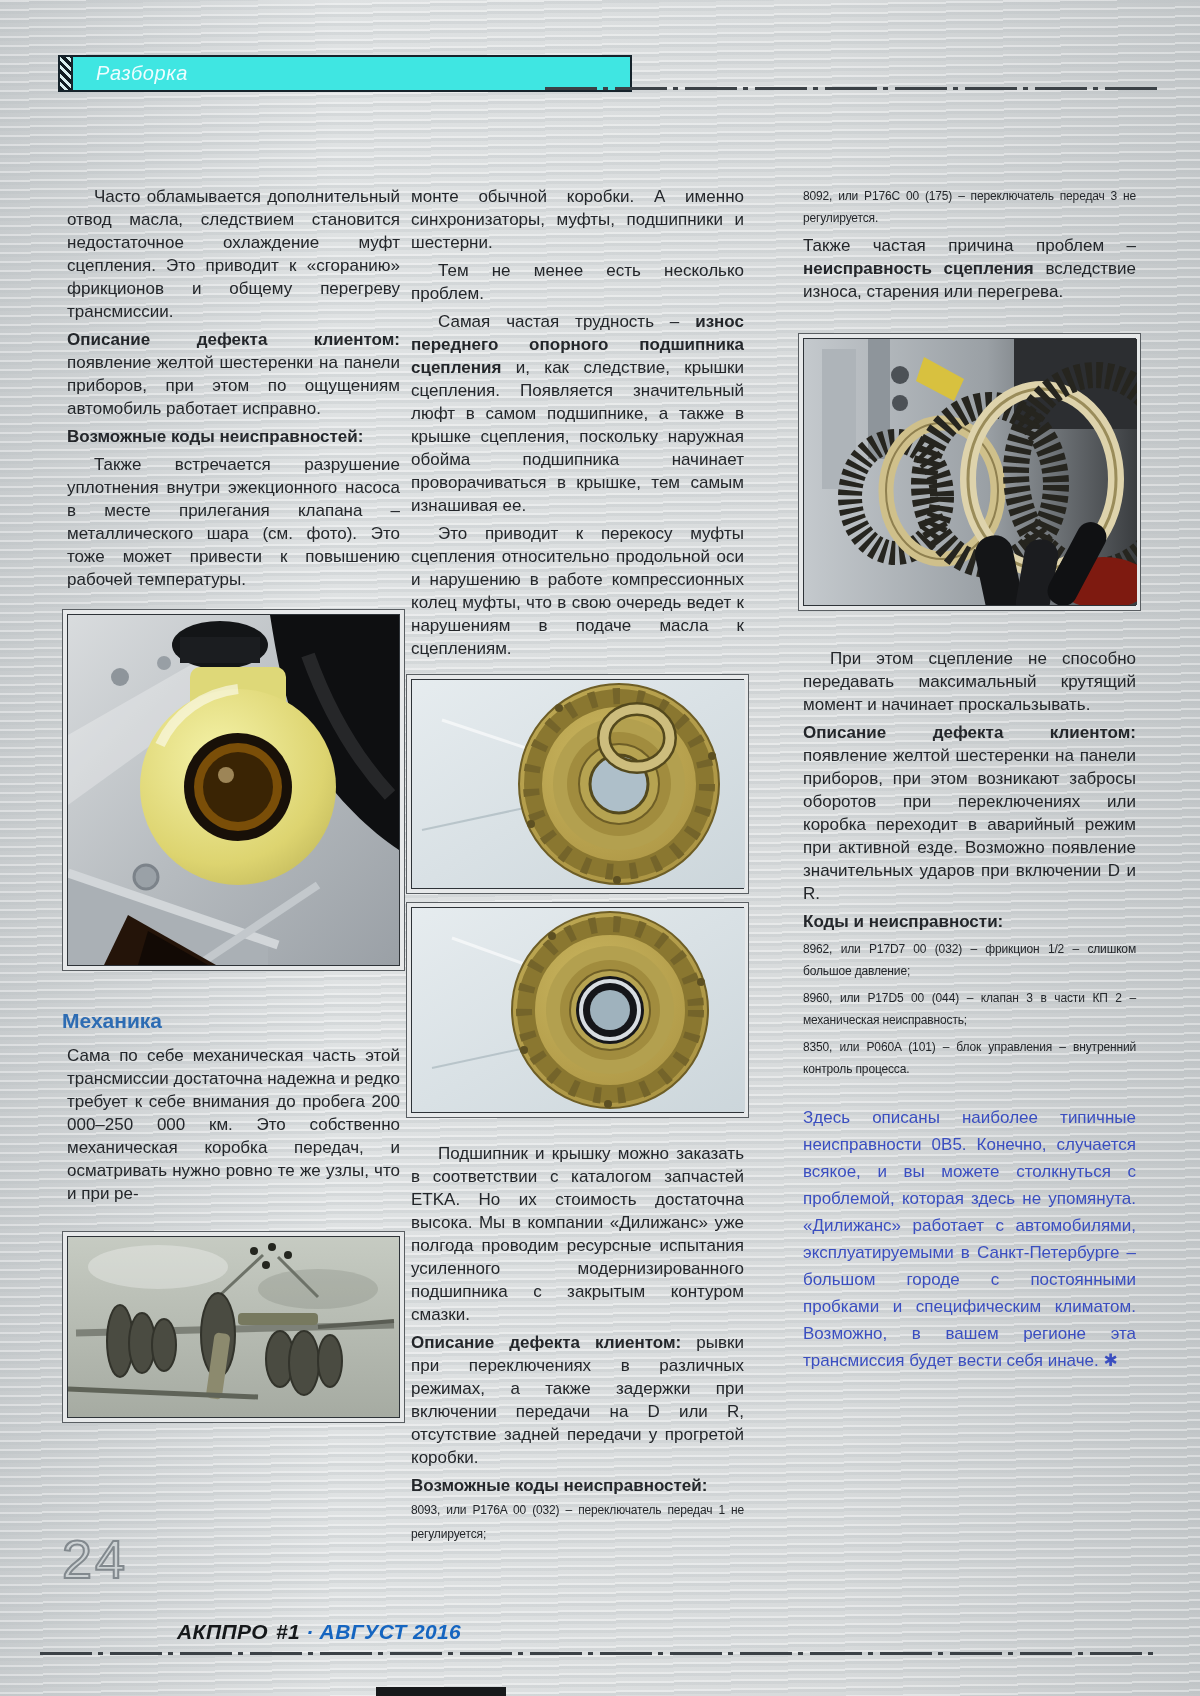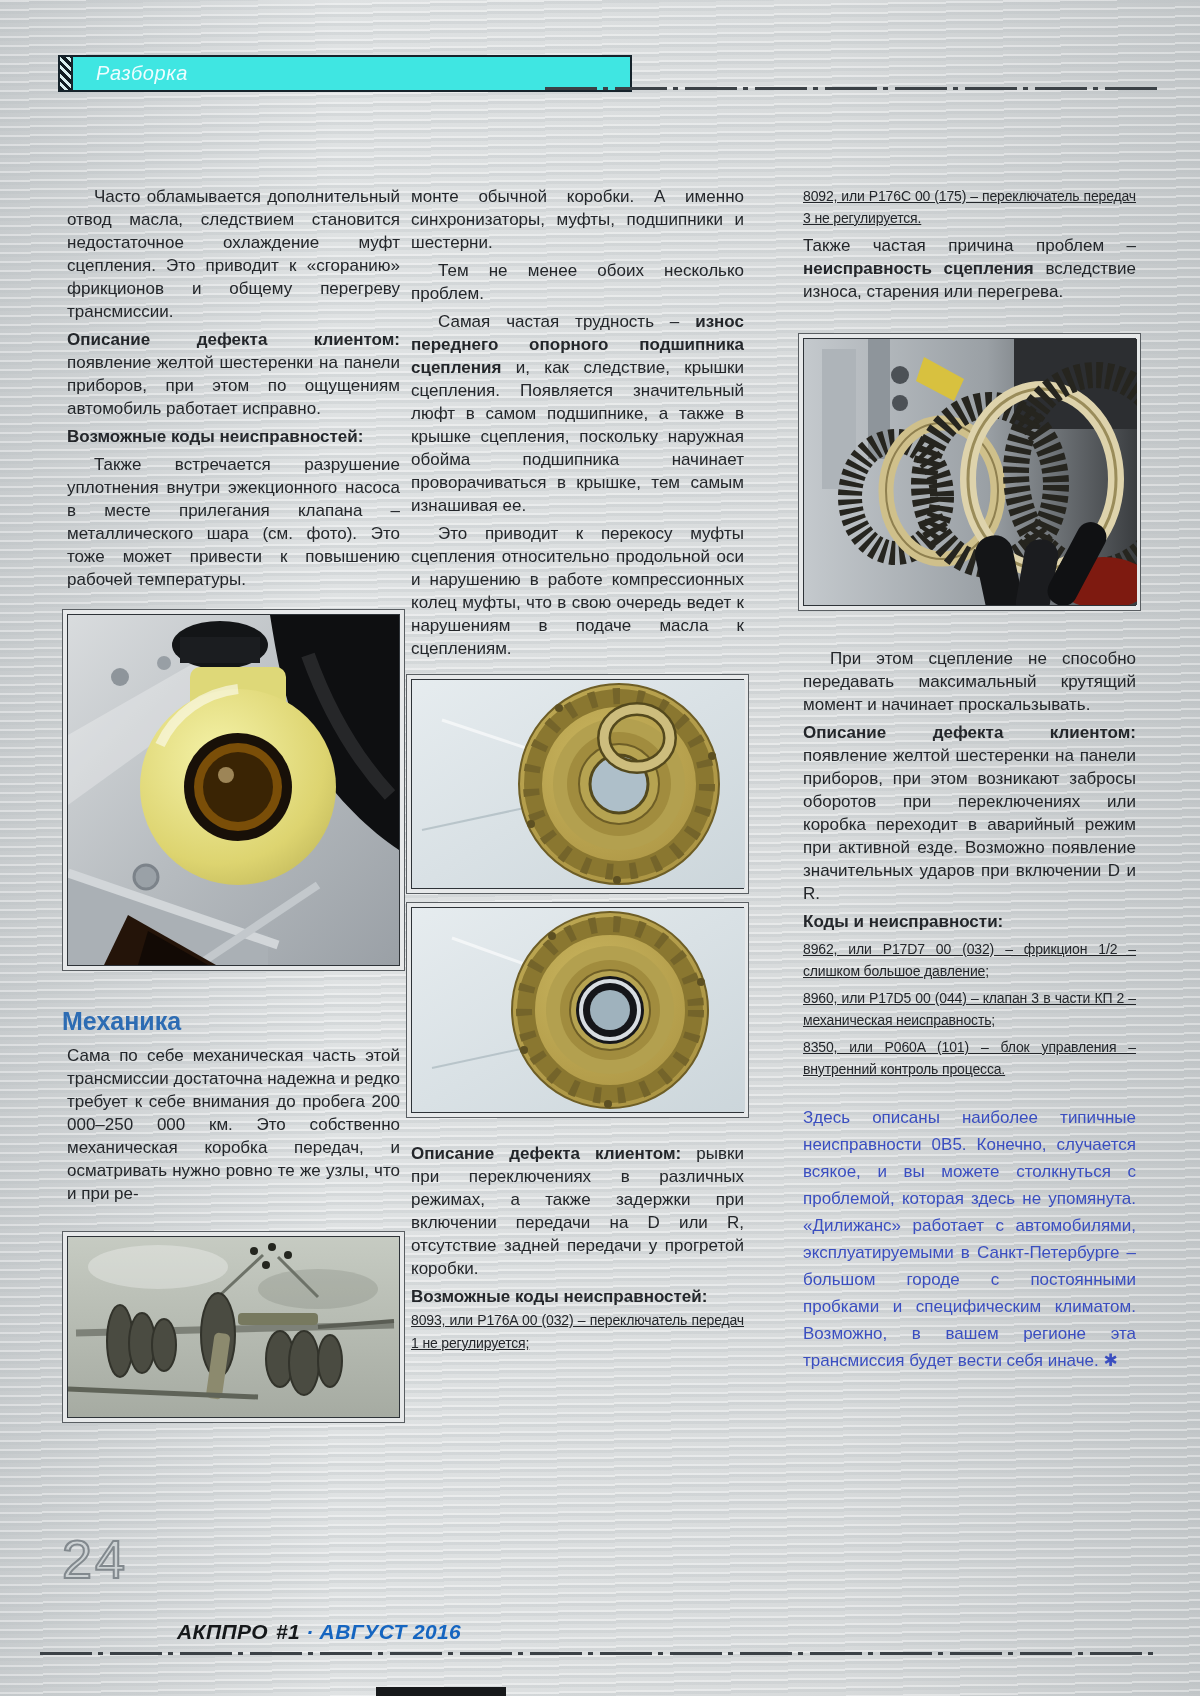--- a/index.html
+++ b/index.html
@@ -20,22 +20,22 @@
   .rule{height:3px;background:repeating-linear-gradient(90deg,#3b4146 0 52px,transparent 52px 58px,#3b4146 58px 63px,transparent 63px 70px);}
   .header-rule{position:absolute;left:545px;top:87px;width:615px;}
   .footer-rule{position:absolute;left:40px;top:1652px;width:1120px;}
   
   .col{position:absolute;top:180px;width:343px;font-size:17px;line-height:23px;text-align:justify;}
   .col1{left:62px}.col2{left:406px}.col3{left:798px}
   .col p{margin:5px;}
   .ind{text-indent:27px;}
   .lead{font-weight:700;}
   .leadline{font-weight:700;display:block;text-align:left;}
-  .cond{font-size:14px;line-height:22px;letter-spacing:-.15px;text-decoration:underline;}
-  h2.mech{color:#2d6cb3;font-size:25px;line-height:28px;font-weight:700;margin:36px 0 9px;text-align:left;}
+  .cond{font-size:12px;line-height:22px;letter-spacing:-.15px;}
+  h2.mech{color:#2d6cb3;font-size:21px;line-height:28px;font-weight:700;margin:36px 0 9px;text-align:left;}
   .outro{color:#3a4ec0;margin-top:24px !important;line-height:27px;}
   
   figure{margin:0;padding:4px;background:#e7e9ea;border:1px solid #595e62;box-sizing:border-box;width:343px;}
   .ph{border:1px solid #2e3338;line-height:0;}
   .fig1{margin:18px 0 0;}
   .fig5{margin:26px 0 0;}
   .fig2{margin:14px 0 8px;}
   .fig3{margin:0 0 24px;}
   .fig4{margin:30px 0 36px;}
   
@@ -136,21 +136,21 @@
         </g>
         <rect x="142" y="96" width="16" height="66" rx="5" fill="#8c8a6e" transform="rotate(8 150 130)"></rect>
         <rect x="170" y="76" width="80" height="12" rx="4" fill="#77795f"></rect>
         <line x1="0" y1="152" x2="190" y2="160" stroke="#5f6358" stroke-width="5"></line>
       </svg></div>
     </figure>
   </div>
 
   <div class="col col2">
     <p>монте обычной коробки. А именно синхронизаторы, муфты, подшипники и шестерни.</p>
-    <p class="ind">Тем не менее обоих несколько проблем.</p>
+    <p class="ind">Тем не менее есть несколько проблем.</p>
     <p class="ind"><span>Самая частая трудность – </span><span class="lead">износ переднего опорного подшипника сцепления</span><span> и, как следствие, крышки сцепления. Появляется значительный люфт в самом подшипнике, а также в крышке сцепления, поскольку наружная обойма подшипника начинает проворачиваться в крышке, тем самым изнашивая ее.</span></p>
     <p class="ind">Это приводит к перекосу муфты сцепления относительно продольной оси и нарушению в работе компрессионных колец муфты, что в свою очередь ведет к нарушениям в подаче масла к сцеплениям.</p>
 
     <figure class="fig2">
       <div class="ph"><svg width="333" height="208" viewBox="0 0 333 208">
         <defs>
           <linearGradient id="pbg" x1="0" y1="0" x2="1" y2="1">
             <stop offset="0" stop-color="#e6ecef"></stop>
                 <stop offset="1" stop-color="#ccd6db"></stop>
           </linearGradient>
@@ -197,20 +197,21 @@
           <circle r="29" fill="none" stroke="#d8dde2" stroke-width="4"></circle>
           <circle r="20" fill="#9fb2bd"></circle>
           <circle cx="-2" cy="94" r="4" fill="#5d5022"></circle>
               <circle cx="91" cy="-28" r="4" fill="#5d5022"></circle>
           <circle cx="-86" cy="40" r="4" fill="#5d5022"></circle>
               <circle cx="-58" cy="-74" r="4" fill="#5d5022"></circle>
         </g>
       </svg></div>
     </figure>
 
+    <p class="ind">Подшипник и крышку можно заказать в соответствии с каталогом запчастей ETKA. Но их стоимость достаточна высока. Мы в компании «Дилижанс» уже полгода проводим ресурсные испытания усиленного модернизированного подшипника с закрытым контуром смазки.</p>
     <p><span class="lead">Описание дефекта клиентом:</span><span> рывки при переключениях в различных режимах, а также задержки при включении передачи на D или R, отсутствие задней передачи у прогретой коробки.</span></p>
     <p><span class="leadline">Возможные коды неисправностей:</span><span class="cond">8093, или P176A 00 (032) – переключатель передач 1 не регулируется;</span></p>
   </div>
 
   <div class="col col3">
     <p class="cond">8092, или P176C 00 (175) – переключатель передач 3 не регулируется.</p>
     <p><span>Также частая причина проблем – </span><span class="lead">неисправность сцепления</span><span> вследствие износа, старения или перегрева.</span></p>
 
     <figure class="fig4">
       <div class="ph"><svg width="333" height="266" viewBox="0 0 333 266">

